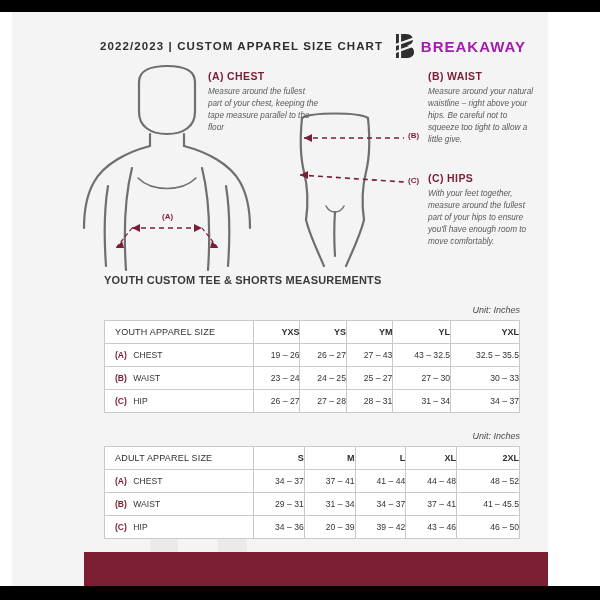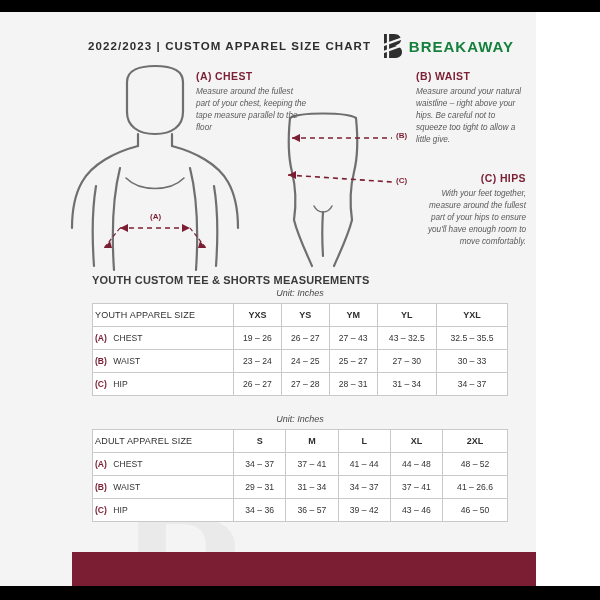--- a/index.html
+++ b/index.html
@@ -28,21 +28,21 @@
     background: #000000;
   }
   .band-bottom {
     position: absolute;
     left: 0; bottom: 0;
     width: 600px; height: 14px;
     background: #000000;
   }
   .sheet {
     position: absolute;
-    left: 0; top: 12px;
+    left: 12px; top: 12px;
     width: 536px; height: 574px;
     background: #f4f4f4;
     overflow: hidden;
   }
   
   .watermark {
     position: absolute;
     left: 120px;
     top: 420px;
     font-family: "Liberation Serif", serif;
@@ -89,21 +89,21 @@
   }
   .logo-mark {
     width: 22px;
     height: 28px;
     position: relative;
   }
   .logo-text {
     font-size: 15px;
     font-weight: bold;
     letter-spacing: 1px;
-    color: #15803d;
+    color: #a21caf;
   }
 
   
   .illus {
     position: absolute;
     left: 0;
     top: 48px;
     width: 600px;
     height: 220px;
   }
@@ -140,43 +140,43 @@
     width: 416px;
   }
   .tbl-title {
     text-align: left;
     font-size: 11px;
     font-weight: bold;
     color: #3a3a3a;
     letter-spacing: 0.2px;
   }
   .tbl-sub {
-    text-align: center;
+    text-align: right;
     font-size: 9px;
     font-style: italic;
     color: #4a4a4a;
-    margin-top: 2px;
+    margin-top: 19px;
     margin-bottom: 5px;
   }
   table {
     border-collapse: collapse;
     width: 416px;
     background: #ffffff;
   }
   th, td {
     border: 1px solid #c9c9c9;
     height: 22px;
     font-size: 8.6px;
     color: #333333;
-    text-align: center;
+    text-align: right;
     padding: 0;
   }
   th.row-head, td.row-head {
     text-align: left;
-    padding-left: 2px;
+    padding-left: 10px;
     width: 138px;
     font-weight: normal;
   }
   th {
     font-weight: bold;
     font-size: 9px;
     color: #2e2e2e;
   }
   th.row-head {
     font-weight: normal;
@@ -274,21 +274,21 @@
       <span class="tag" style="left:394px; top:116px;">(C)</span>
 
       <div class="note" style="left:196px; top:10px; width:112px;">
         <div class="note-title">(A) CHEST</div>
         <div class="note-body">Measure around the fullest part of your chest, keeping the tape measure parallel to the floor</div>
       </div>
       <div class="note" style="left:416px; top:10px; width:110px;">
         <div class="note-title">(B) WAIST</div>
         <div class="note-body">Measure around your natural waistline – right above your hips. Be careful not to squeeze too tight to allow a little give.</div>
       </div>
-      <div class="note" style="left:416px; top:112px; width:110px;text-align:right;">
+      <div class="note" style="left:416px; top:112px; width:110px;">
         <div class="note-title">(C) HIPS</div>
         <div class="note-body">With your feet together, measure around the fullest part of your hips to ensure you'll have enough room to move comfortably.</div>
       </div>
     </div>
 
     <div class="tbl-block" style="top:262px;">
       <div class="tbl-title">YOUTH CUSTOM TEE &amp; SHORTS MEASUREMENTS</div>
       <div class="tbl-sub">Unit: Inches</div>
       <table>
         <thead>
@@ -366,29 +366,29 @@
           </tr>
           <tr>
             <td class="row-head">
               <span class="lbl" style="margin-right: 4px;">(B)</span>
               <span class="rowlabel">WAIST</span>
             </td>
             <td>29 – 31</td>
             <td>31 – 34</td>
             <td>34 – 37</td>
             <td>37 – 41</td>
-            <td>41 – 26.6</td>
+            <td>41 – 45.5</td>
           </tr>
           <tr>
             <td class="row-head">
               <span class="lbl" style="margin-right: 4px;">(C)</span>
               <span class="rowlabel">HIP</span>
             </td>
             <td>34 – 36</td>
-            <td>36 – 57</td>
+            <td>20 – 39</td>
             <td>39 – 42</td>
             <td>43 – 46</td>
             <td>46 – 50</td>
           </tr>
         </tbody>
       </table>
     </div>
 
     <div class="footer-bar"></div>
   </div>

